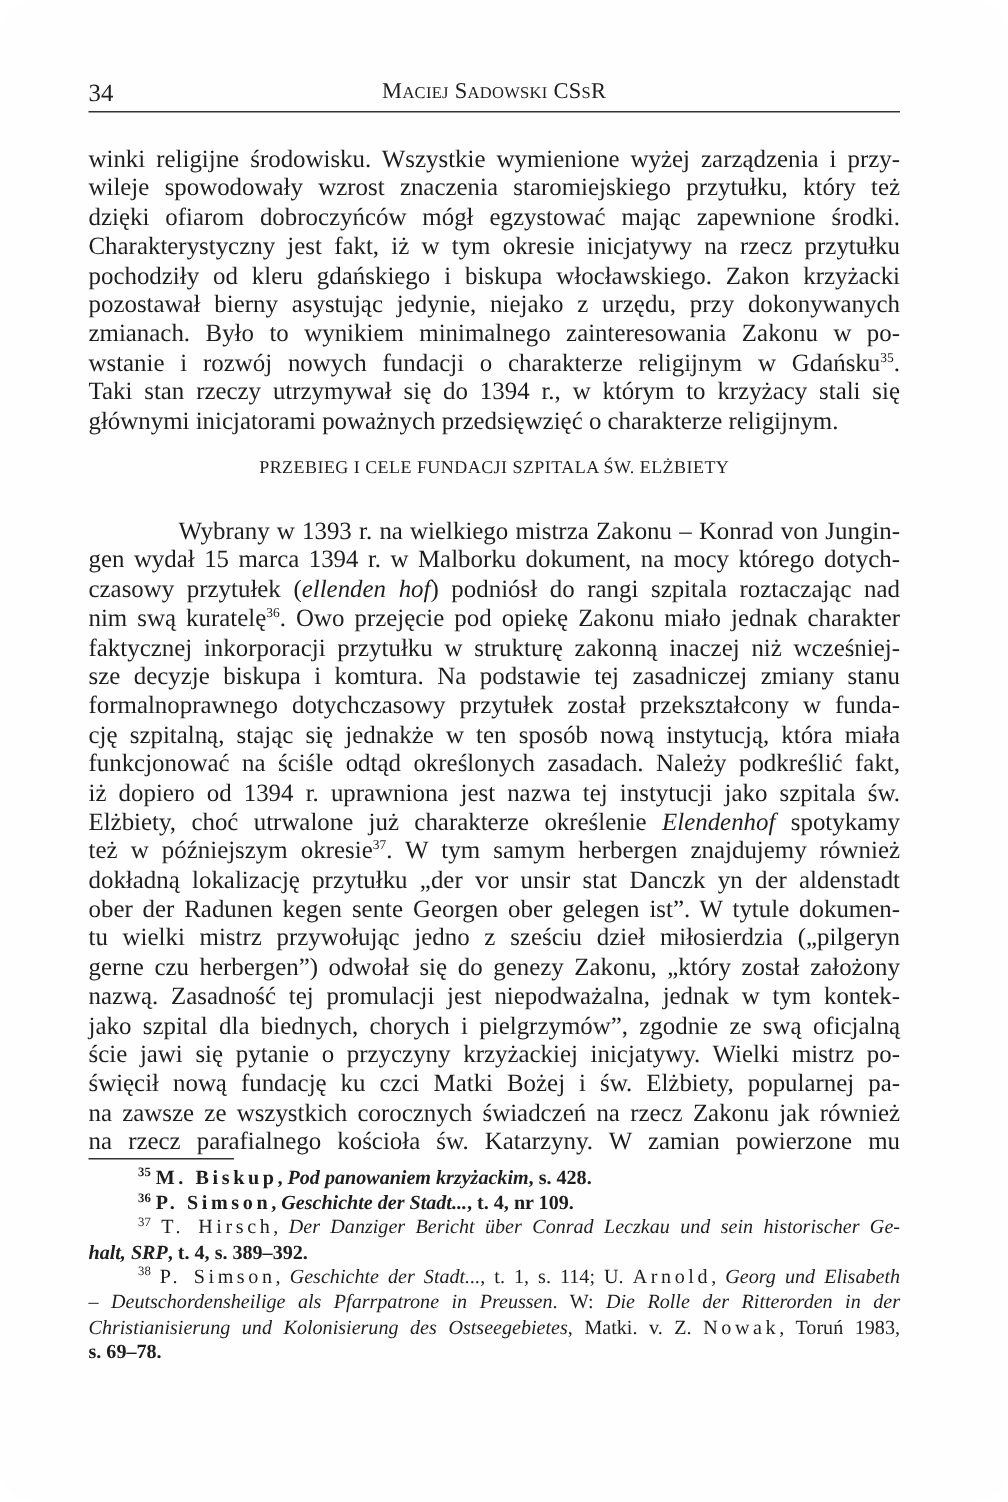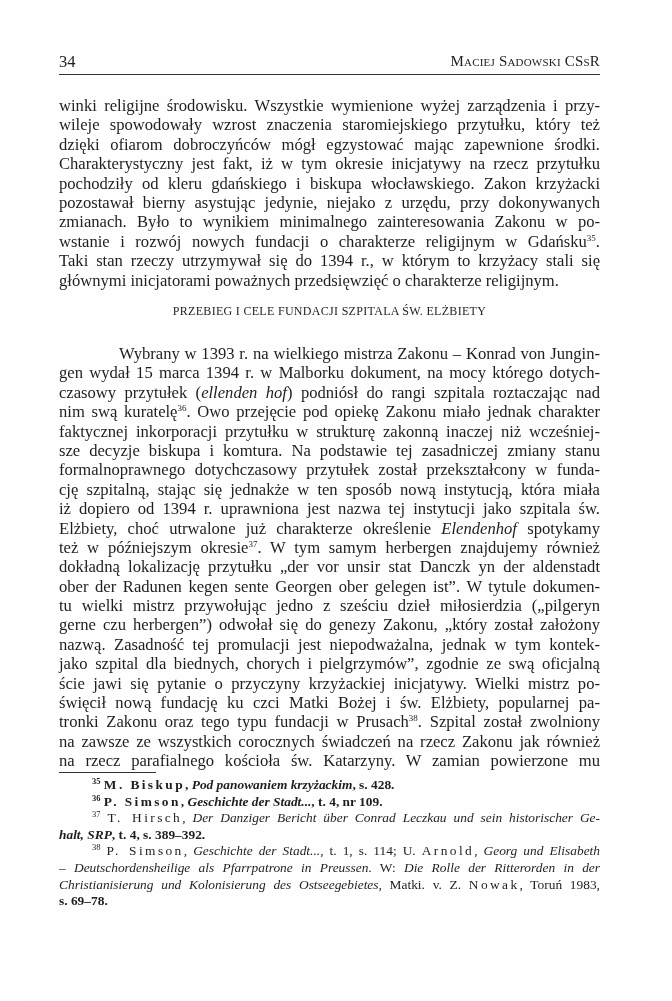--- a/index.html
+++ b/index.html
@@ -2,21 +2,21 @@
 <html><head>
 <meta charset="utf-8">
 <style>
   html, body { margin: 0; padding: 0; background: #ffffff; }
   body { width: 672px; height: 1001px; position: relative; overflow: hidden;
          font-family: "Liberation Serif", "DejaVu Serif", serif; color: #1e1e1e; }
   .page { position: absolute; left: 0; top: 0; width: 672px; height: 1001px; background: #fefefe; border-radius: 22px; }
   .running-head { position: absolute; left: 59px; top: 52px; width: 541px; height: 22px;
                   border-bottom: 1px solid #333; font-size: 16.5px; }
   .page-number { position: absolute; left: 0; top: 0; }
-  .running-title { position: absolute; left: 0; right: 0; top: 1px; text-align: right;
+  .running-title { position: absolute; left: 0; right: 0; top: 1px; text-align: center;
                    font-variant: small-caps; font-size: 15px; letter-spacing: 0.2px; }
   .body-text { position: absolute; left: 59px; width: 541px; font-size: 16.6px; line-height: 19.4px; }
   .line { display: block; height: 19.4px; white-space: nowrap; text-align: justify; text-align-last: justify; }
   .line.last { text-align-last: left; }
   .line.indent { padding-left: 60px; }
   .section-heading { position: absolute; left: 59px; width: 541px; top: 304px; text-align: center;
                      font-size: 12px; letter-spacing: 0.3px; }
   sup { font-size: 9px; line-height: 0; vertical-align: 6px; }
   i { font-style: italic; }
   .fn-rule { position: absolute; left: 59px; top: 772px; width: 97px; height: 0; border-top: 1px solid #333; }
@@ -54,32 +54,32 @@
 
   <div class="body-text" style="top:344px;">
     <span class="line indent">Wybrany w 1393 r. na wielkiego mistrza Zakonu – Konrad von Jungin-</span>
     <span class="line">gen wydał 15 marca 1394 r. w Malborku dokument, na mocy którego dotych-</span>
     <span class="line"><span>czasowy przytułek (</span><i>ellenden hof</i><span>) podniósł do rangi szpitala roztaczając nad</span></span>
     <span class="line"><span>nim swą kuratelę</span><sup>36</sup><span>. Owo przejęcie pod opiekę Zakonu miało jednak charakter</span></span>
     <span class="line">faktycznej inkorporacji przytułku w strukturę zakonną inaczej niż wcześniej-</span>
     <span class="line">sze decyzje biskupa i komtura. Na podstawie tej zasadniczej zmiany stanu</span>
     <span class="line">formalnoprawnego dotychczasowy przytułek został przekształcony w funda-</span>
     <span class="line">cję szpitalną, stając się jednakże w ten sposób nową instytucją, która miała</span>
+    <span class="line">funkcjonować na ściśle odtąd określonych zasadach. Należy podkreślić fakt,</span>
     <span class="line">iż dopiero od 1394 r. uprawniona jest nazwa tej instytucji jako szpitala św.</span>
     <span class="line"><span>Elżbiety, choć utrwalone już charakterze określenie </span><i>Elendenhof</i><span> spotykamy</span></span>
     <span class="line"><span>też w późniejszym okresie</span><sup>37</sup><span>. W tym samym herbergen znajdujemy również</span></span>
     <span class="line">dokładną lokalizację przytułku „der vor unsir stat Danczk yn der aldenstadt</span>
     <span class="line">ober der Radunen kegen sente Georgen ober gelegen ist”. W tytule dokumen-</span>
     <span class="line">tu wielki mistrz przywołując jedno z sześciu dzieł miłosierdzia („pilgeryn</span>
     <span class="line">gerne czu herbergen”) odwołał się do genezy Zakonu, „który został założony</span>
     <span class="line">nazwą. Zasadność tej promulacji jest niepodważalna, jednak w tym kontek-</span>
     <span class="line">jako szpital dla biednych, chorych i pielgrzymów”, zgodnie ze swą oficjalną</span>
     <span class="line">ście jawi się pytanie o przyczyny krzyżackiej inicjatywy. Wielki mistrz po-</span>
     <span class="line">święcił nową fundację ku czci Matki Bożej i św. Elżbiety, popularnej pa-</span>
-    <span class="line"><span>tronki Zakonu oraz tego typu fundacji w Prusach</span><sup>38</sup><span>. Szpital został zwolniony</span></span>
     <span class="line">na zawsze ze wszystkich corocznych świadczeń na rzecz Zakonu jak również</span>
     <span class="line">na rzecz parafialnego kościoła św. Katarzyny. W zamian powierzone mu</span>
   </div>
 
   <div class="fn-rule"></div>
 
   <div class="footnotes">
     <span class="fline indent last"><span class="fn-num">35</span> <span class="spaced">M. Biskup</span><span>, </span><i>Pod panowaniem krzyżackim</i><span>, s. 428.</span></span>
 
     <span class="fline indent last"><span class="fn-num">36</span> <span class="spaced">P. Simson</span><span>, </span><i>Geschichte der Stadt...</i><span>, t. 4, nr 109.</span></span>

